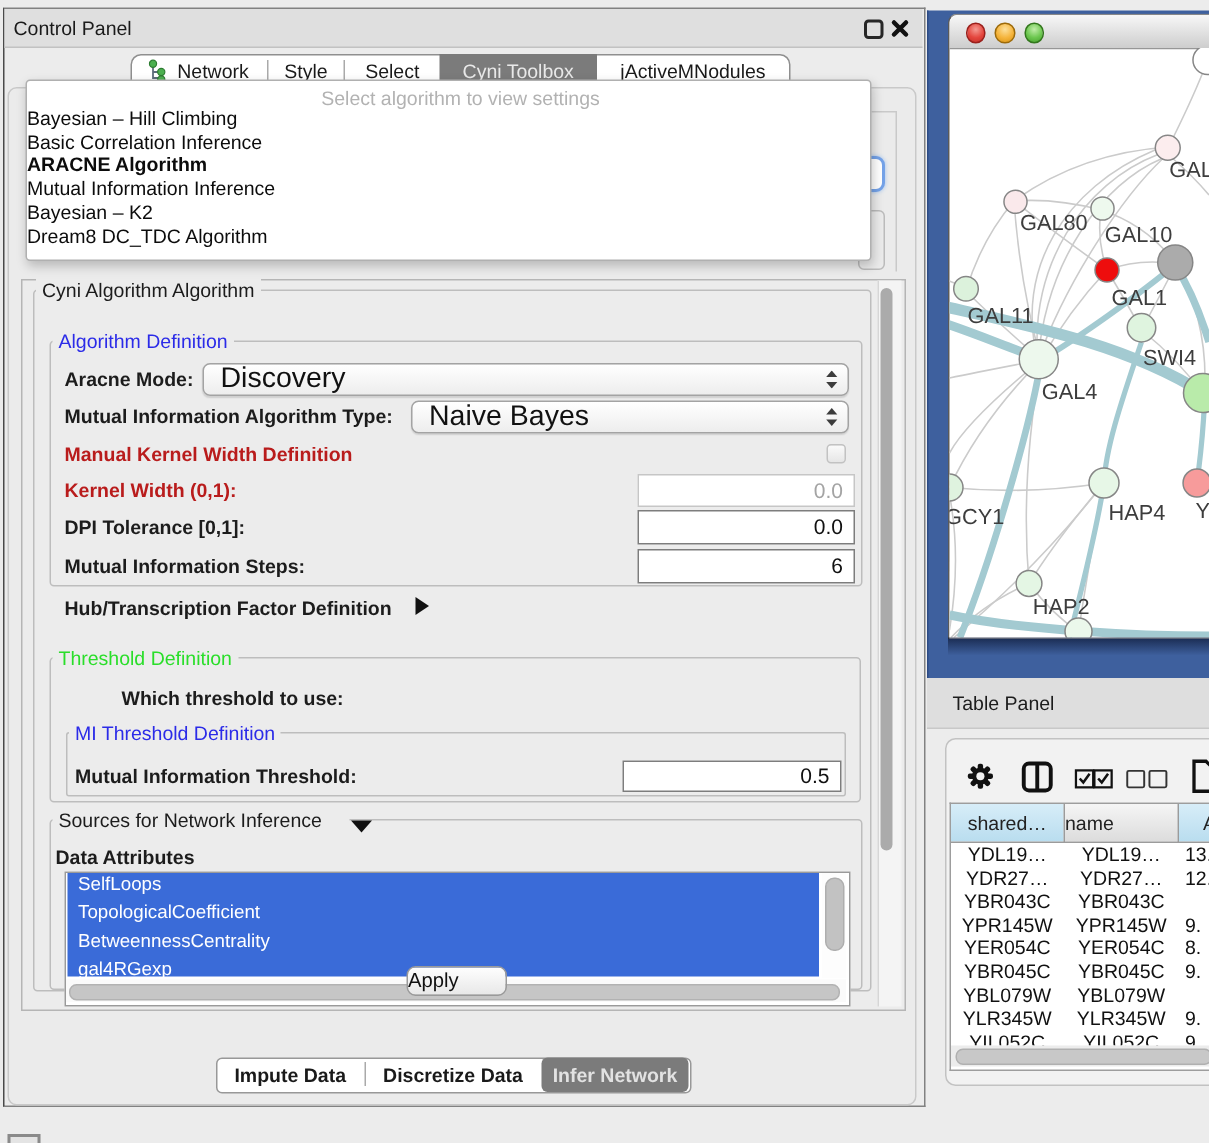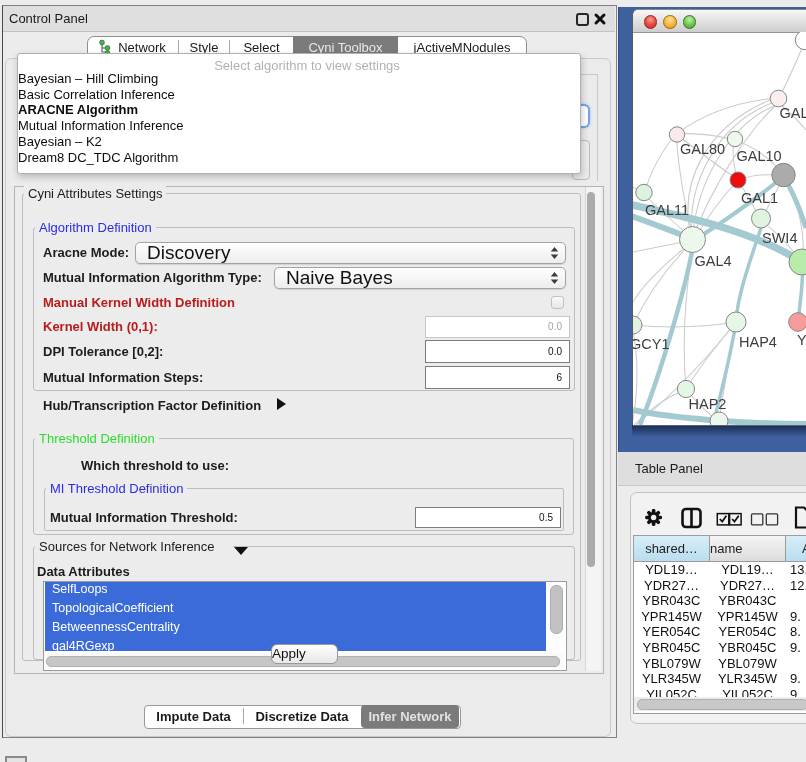--- a/index.html
+++ b/index.html
@@ -1,21 +1,21 @@
 <!DOCTYPE html>
 <html><head><meta charset="utf-8"><style>
 html,body{margin:0;padding:0}
 #page{position:relative;width:806px;height:762px;background:#ececec;font-family:"Liberation Sans",sans-serif;overflow:hidden}
 .abs{position:absolute}
 .lbl{position:absolute;font-weight:bold;font-size:13px;color:#1c1c1c;white-space:nowrap}
 .dis{color:#b91c1c}
 .combo{position:absolute;background:linear-gradient(#ffffff,#ededed);border:1px solid #a3a3a3;border-radius:5px;box-shadow:0 1px 1px rgba(0,0,0,.12);font-size:19px;color:#111;white-space:nowrap}
 .cv{position:absolute;left:11px;top:0;line-height:20px}
 .spin{position:absolute;right:6px;top:50%;margin-top:-6px}
-.field{position:absolute;background:#fff;border:1px solid #7d7d7d;font-size:10px;color:#111;text-align:right}
+.field{position:absolute;background:#fff;border:1px solid #7d7d7d;font-size:14px;color:#111;text-align:right}
 .field span{position:absolute;right:7px;top:0}
 .group{position:absolute;border:1px solid #bdbdbd;border-radius:3px}
 .gt{position:absolute;top:-8px;left:1px;background:#ececec;padding:0 4px;font-size:13px;line-height:15px;white-space:nowrap}
 .seg{position:absolute;font-size:13px;color:#1a1a1a;text-align:center}
 </style></head><body>
 <div id="page">
 
 <div class="abs" style="left:618px;top:7px;width:188px;height:445px;background:#3e609e;border-left:1px solid #2c4a84"></div>
 
 <div class="abs" style="left:632px;top:9px;width:174px;height:416px;background:#fff;border-left:1px solid #5a5a5a;border-top:1px solid #888;border-radius:6px 0 0 0"></div>
@@ -226,21 +226,21 @@
 
 <div class="abs" style="left:581px;top:74px;width:16px;height:106px;border-top:1px solid #c9c9c9;border-right:1px solid #c9c9c9"></div>
 <div class="abs" style="left:568px;top:104px;width:18px;height:20px;background:#fff;border:2px solid #74a2e8;border-radius:6px;box-shadow:0 0 3px #9cc0f0"></div>
 <div class="abs" style="left:572px;top:140px;width:16px;height:38px;border:1px solid #bbb;border-radius:4px"></div>
 
 <div class="abs" style="left:14px;top:186px;width:588px;height:486px;background:#ececec;border:1px solid #b5b5b5"></div>
 <div class="abs" style="left:585px;top:187px;width:15px;height:484px;background:#f4f4f4;border-left:1px solid #d6d6d6"></div>
 <div class="abs" style="left:587px;top:192px;width:8px;height:375px;background:#ababab;border-radius:4px"></div>
 
 <div class="group" style="left:22px;top:193px;width:557px;height:466px">
-      <span class="gt" style="color:#1c1c1c">Cyni Attributes Settings</span>
+      <span class="gt" style="color:#1c1c1c">Cyni Algorithm Algorithm</span>
     </div>
 
 <div class="group" style="left:33px;top:227px;width:540px;height:162px">
       <span class="gt" style="color:#2b2be8">Algorithm Definition</span>
     </div>
 <div class="lbl" style="left:43px;top:242px;height:21px;line-height:21px">Aracne Mode:</div>
 <div class="combo" style="left:135px;top:242px;width:429px;height:20px">
       <span class="cv">Discovery</span>
  <svg class="spin" width="9" height="12" viewBox="0 0 9 12">
         <path d="M4.5,0 L8.2,4.4 H0.8 Z" fill="#3c3c3c"></path>
@@ -254,21 +254,21 @@
         <path d="M4.5,0 L8.2,4.4 H0.8 Z" fill="#3c3c3c"></path>
         <path d="M4.5,12 L8.2,7.6 H0.8 Z" fill="#3c3c3c"></path>
       </svg>
     </div>
 <div class="lbl dis" style="left:43px;top:296px;height:13px;line-height:13px">Manual Kernel Width Definition</div>
 <div class="abs" style="left:551px;top:296px;width:11px;height:11px;background:linear-gradient(#fafafa,#e6e6e6);border:1px solid #c2c2c2;border-radius:3px"></div>
 <div class="lbl dis" style="left:43px;top:316px;height:22px;line-height:22px">Kernel Width (0,1):</div>
 <div class="field" style="left:425px;top:316px;width:143px;height:20px;border-color:#c6c6c6;color:#a4a4a4">
       <span style="line-height:20px">0.0</span>
     </div>
-<div class="lbl" style="left:43px;top:340px;height:23px;line-height:23px">DPI Tolerance [0,2]:</div>
+<div class="lbl" style="left:43px;top:340px;height:23px;line-height:23px">DPI Tolerance [0,1]:</div>
 <div class="field" style="left:425px;top:340px;width:143px;height:21px">
       <span style="line-height:21px">0.0</span>
     </div>
 <div class="lbl" style="left:43px;top:366px;height:23px;line-height:23px">Mutual Information Steps:</div>
 <div class="field" style="left:425px;top:366px;width:143px;height:21px">
       <span style="line-height:21px">6</span>
     </div>
 
 <div class="lbl" style="left:43px;top:398px;height:15px;line-height:15px">Hub/Transcription Factor Definition</div>
 <div class="abs" style="left:277px;top:398px;width:0;height:0;border-left:9px solid #111;border-top:6.5px solid transparent;border-bottom:6.5px solid transparent"></div>

